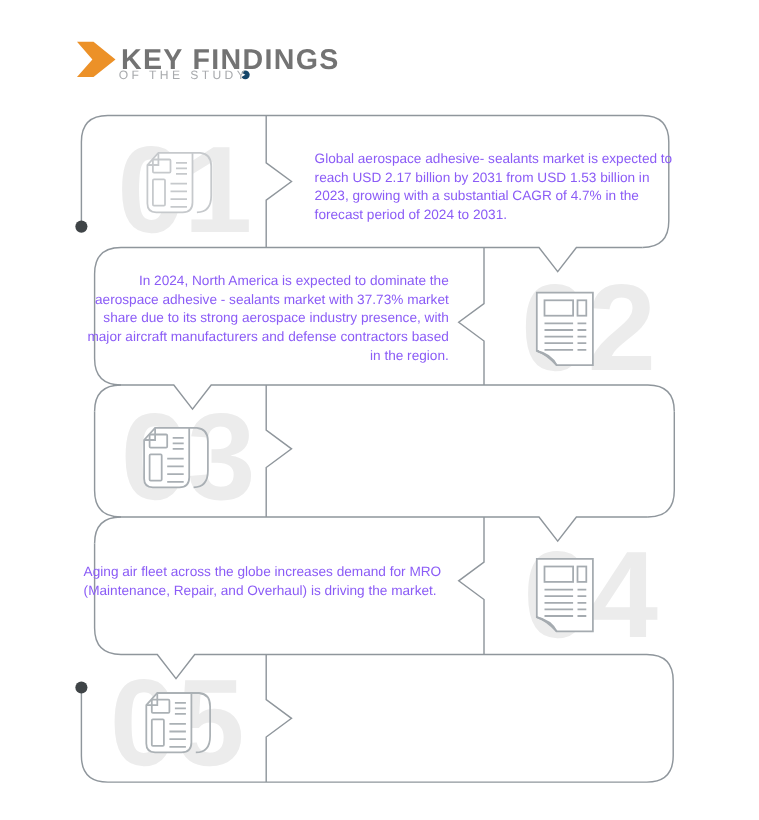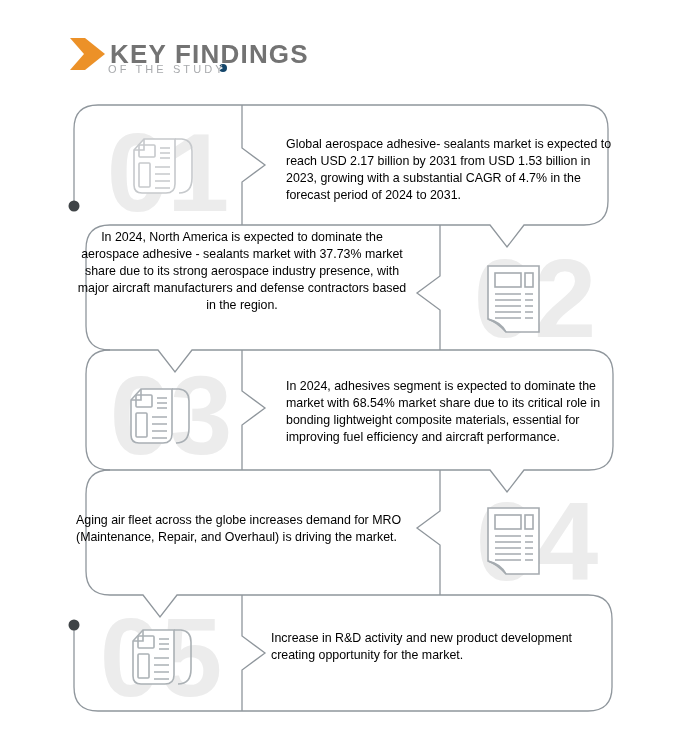--- a/index.html
+++ b/index.html
@@ -11,24 +11,24 @@
   .title{
     position:absolute;left:110px;top:39px;
     font-size:26px;font-weight:700;letter-spacing:1.2px;color:#737373;
     white-space:nowrap;
   }
   .subtitle{
     position:absolute;left:108px;top:63px;
     font-size:11px;letter-spacing:3.1px;color:#A8AAAD;white-space:nowrap;
   }
   .ftext{
-    position:absolute;font-size:12.4px;line-height:17px;color:#000000;
+    position:absolute;font-size:12.4px;line-height:17px;color:#8b5cf6;
   }
   .t1{left:286px;top:136px;width:330px;text-align:left;}
-  .t2{left:76px;top:229px;width:332px;text-align:center;}
+  .t2{left:76px;top:247px;width:332px;text-align:right;}
   .t3{left:286px;top:378px;width:330px;text-align:left;}
   .t4{left:76px;top:512px;width:332px;text-align:left;}
   .t5{left:271px;top:630px;width:330px;text-align:left;}
   .wm{
     font-family:"Liberation Sans",sans-serif;font-weight:700;font-size:112px;
     fill:#ECECEC;text-anchor:middle;dominant-baseline:central;letter-spacing:-2px;
   }
   .ol{stroke:#8F969C;fill:none;stroke-width:1.3px;}
 </style>
 </head>
@@ -105,17 +105,15 @@
       <use href="#np-even" transform="translate(514,541)" stroke="#A5ABB0"></use>
       <use href="#np-odd" transform="translate(162,658)" stroke="#ABB1B5"></use>
     </g>
   </svg>
 
   <div class="title">KEY FINDINGS</div>
   <div class="subtitle">OF THE STUDY</div>
 
   <div class="ftext t1">Global aerospace adhesive- sealants market is expected to reach USD 2.17 billion by 2031 from USD 1.53 billion in 2023, growing with a substantial CAGR of 4.7% in the forecast period of 2024 to 2031.</div>
   <div class="ftext t2">In 2024, North America is expected to dominate the aerospace adhesive - sealants market with 37.73% market share due to its strong aerospace industry presence, with major aircraft manufacturers and defense contractors based in the region.</div>
-  <div class="ftext t3">In 2024, adhesives segment is expected to dominate the market with 68.54% market share due to its critical role in bonding lightweight composite materials, essential for improving fuel efficiency and aircraft performance.</div>
   <div class="ftext t4">Aging air fleet across the globe increases demand for MRO (Maintenance, Repair, and Overhaul) is driving the market.</div>
-  <div class="ftext t5">Increase in R&amp;D activity and new product development creating opportunity for the market.</div>
 
 </div>
 
 </body></html>

